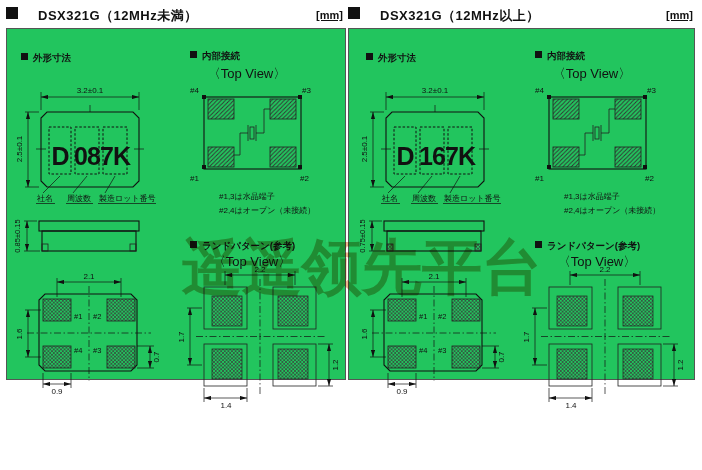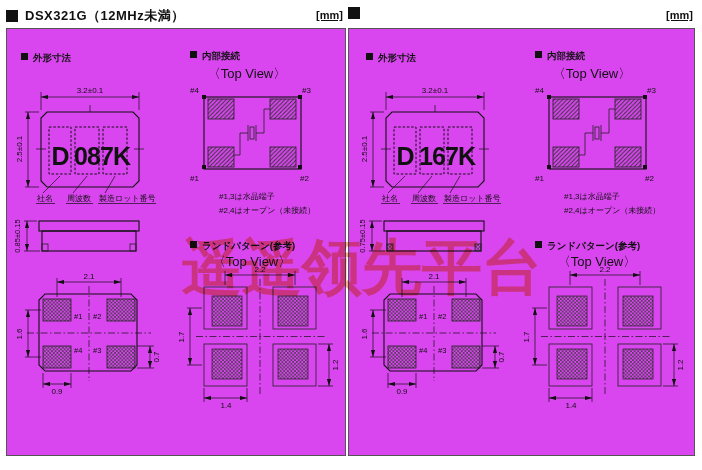--- a/index.html
+++ b/index.html
@@ -1,22 +1,22 @@
 <!DOCTYPE html>
 <html><head>
 <meta charset="utf-8">
 <style>
   html,body{margin:0;padding:0;background:#fff;}
   #page{position:relative;width:702px;height:470px;background:#fff;overflow:hidden;
         font-family:"Liberation Sans",sans-serif;color:#111;}
-  .hdr{position:absolute;top:7px;display:flex;align-items:center;gap:7px;}
+  .hdr{position:absolute;top:7px;display:flex;gap:20px;}
   .sq{display:inline-block;width:12px;height:12px;background:#111;}
   .htxt{font-size:13px;font-weight:bold;letter-spacing:0.5px;white-space:nowrap;}
   .units{position:absolute;top:9px;font-size:11px;font-weight:bold;text-decoration:underline;}
-  .panelbox{position:absolute;top:28px;height:428px;border:1.5px solid #555;background:#d946ef;box-sizing:border-box;}
+  .panelbox{position:absolute;top:28px;height:352px;border:1.5px solid #555;background:#22c55e;box-sizing:border-box;}
   svg{display:block;}
   svg text{font-family:"Liberation Sans",sans-serif;fill:#111;}
   .t8{font-size:8px;}
   .t75{font-size:7.5px;}
   .tt{font-size:9.5px;font-weight:bold;}
   .tv{font-size:13px;}
   .mk{font-size:25px;font-weight:bold;letter-spacing:-1px;}
   .ln{stroke:#111;stroke-width:1.1;fill:none;}
   .thin{stroke:#222;stroke-width:0.8;fill:none;}
   .ext{stroke:#111;stroke-width:0.7;fill:none;}
@@ -48,20 +48,21 @@
 <div id="watermark">遥遥领先平台</div>
 
 <div class="hdr" style="left:6px">
   <span class="sq"></span>
   <span class="htxt">DSX321G（12MHz未満）</span>
 </div>
 <div class="units" style="left:316px">[mm]</div>
 
 <div class="hdr" style="left:348px">
   <span class="sq"></span>
+  <span class="htxt">DSX321G（12MHz以上）</span>
 </div>
 <div class="units" style="left:666px">[mm]</div>
 
 <div class="panelbox" style="left:6px;width:340px;">
 <svg width="338" height="425" viewBox="0 0 338 425">
 
   <g>
     <rect x="14" y="24" width="7" height="7" fill="#111"></rect>
     <text class="tt" x="26" y="32">外形寸法</text>
   </g>

